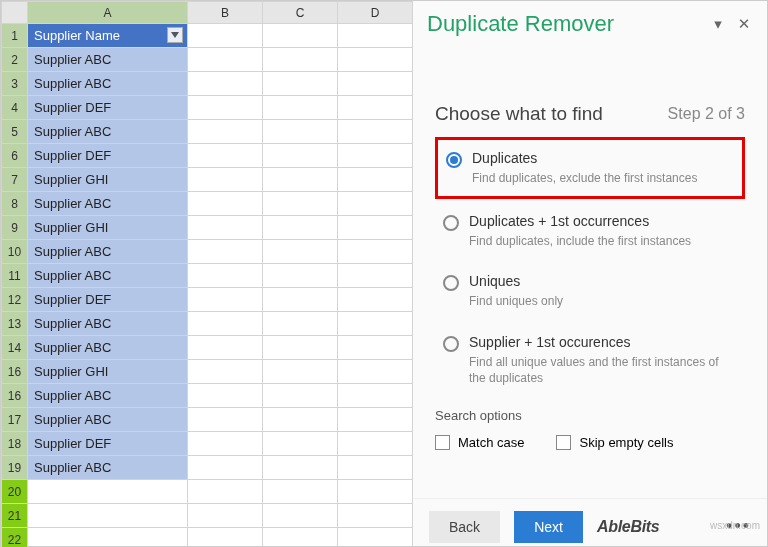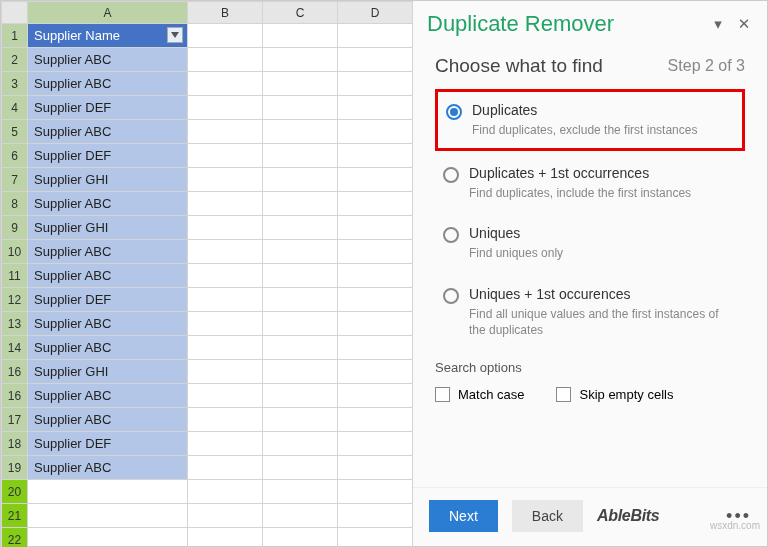--- a/index.html
+++ b/index.html
@@ -17,21 +17,21 @@
 .row-num.sel { background: #bcd3a7; }
 .cell { height: 24px; padding: 0 6px; font-size: 13px; color: #222; }
 .header-cell { background: #4472c4; color: #fff; font-weight: 600; position: relative; }
 .header-cell .filter { position: absolute; right: 4px; top: 3px; width: 16px; height: 16px; background: #e8eef8; border: 1px solid #aaa; display: flex; align-items: center; justify-content: center; }
 .header-cell .filter svg { width: 8px; height: 6px; }
 .data-cell { background: #b4c6e7; }
 .colA { width: 160px; }
 .colB, .colC, .colD { width: 75px; }
 
 
-.pane { flex: 1; background: #fafafa; display: flex; flex-direction: column; }
+.pane { flex: 1; background: #fafafa; display: flex; flex-direction: column; gap: 48px; }
 .pane-header { display: flex; align-items: center; padding: 10px 14px 14px 14px; }
 .pane-title { flex: 1; color: #21a366; font-size: 22px; font-weight: 400; }
 .pane-header .ico { width: 18px; text-align: center; color: #666; font-size: 15px; margin-left: 8px; cursor: pointer; }
 .pane-body { padding: 4px 22px 0 22px; flex: 1; }
 .step-row { display: flex; align-items: center; margin-bottom: 12px; }
 .step-title { font-size: 19px; color: #444; font-weight: 400; flex: 1; }
 .step-num { font-size: 16px; color: #888; }
 .option { padding: 10px 8px 10px 8px; margin-bottom: 4px; }
 .option.highlighted { border: 3px solid #e60000; }
 .opt-row { display: flex; align-items: flex-start; gap: 10px; }
@@ -263,39 +263,39 @@
           <div class="option">
             <div class="opt-row">
     <div class="radio"></div>
     <div class="opt-label">Uniques</div>
   </div>
   <div class="opt-desc">Find uniques only</div>
           </div>
           <div class="option">
             <div class="opt-row">
     <div class="radio"></div>
-    <div class="opt-label">Uniques + 1st occurences</div>
+    <div class="opt-label">Supplier + 1st occurences</div>
   </div>
   <div class="opt-desc">Find all unique values and the first instances of the duplicates</div>
           </div>
         </div>
       <div class="search-opts">Search options</div>
       <div class="check-row">
         <div class="checkbox-wrap">
           <div class="checkbox"></div>
           <span>Match case</span>
         </div>
         <div class="checkbox-wrap">
           <div class="checkbox"></div>
           <span>Skip empty cells</span>
         </div>
       </div>
     </div>
     <div class="pane-footer">
+      <button class="btn btn-back">Back</button>
       <button class="btn btn-next">Next</button>
-      <button class="btn btn-back">Back</button>
       <span class="brand">AbleBits</span>
       <span class="kebab">•••</span>
     </div>
   </div>
 </div>
 
 <div class="watermark">wsxdn.com</div>
 
 </body></html>

